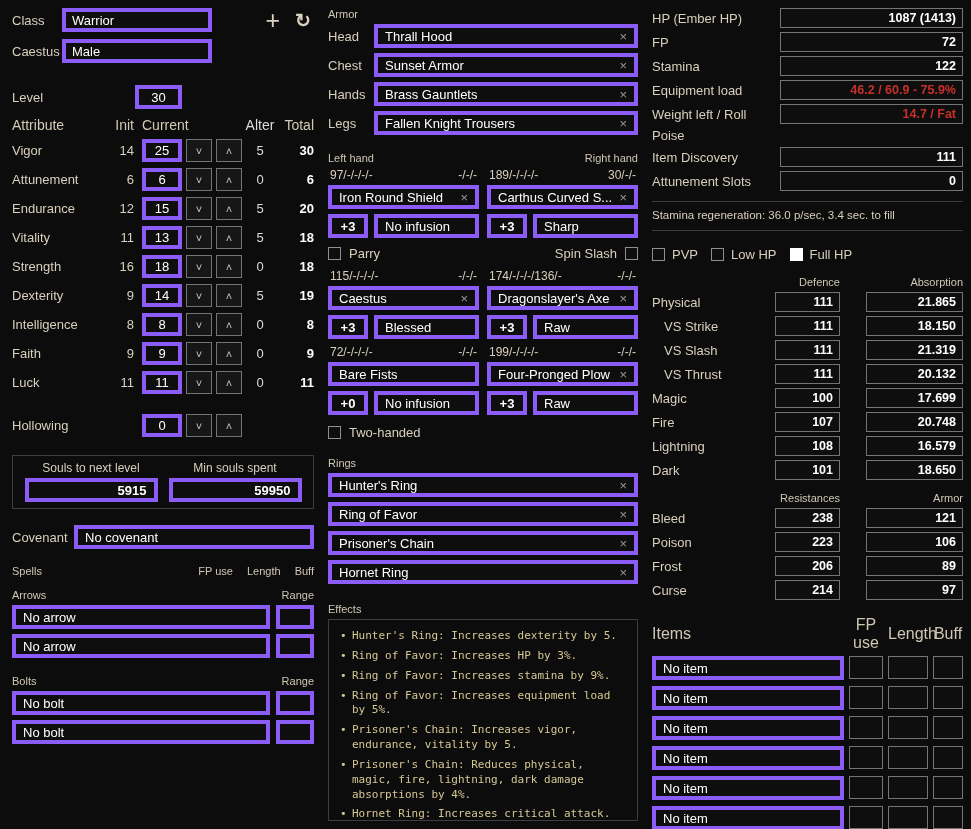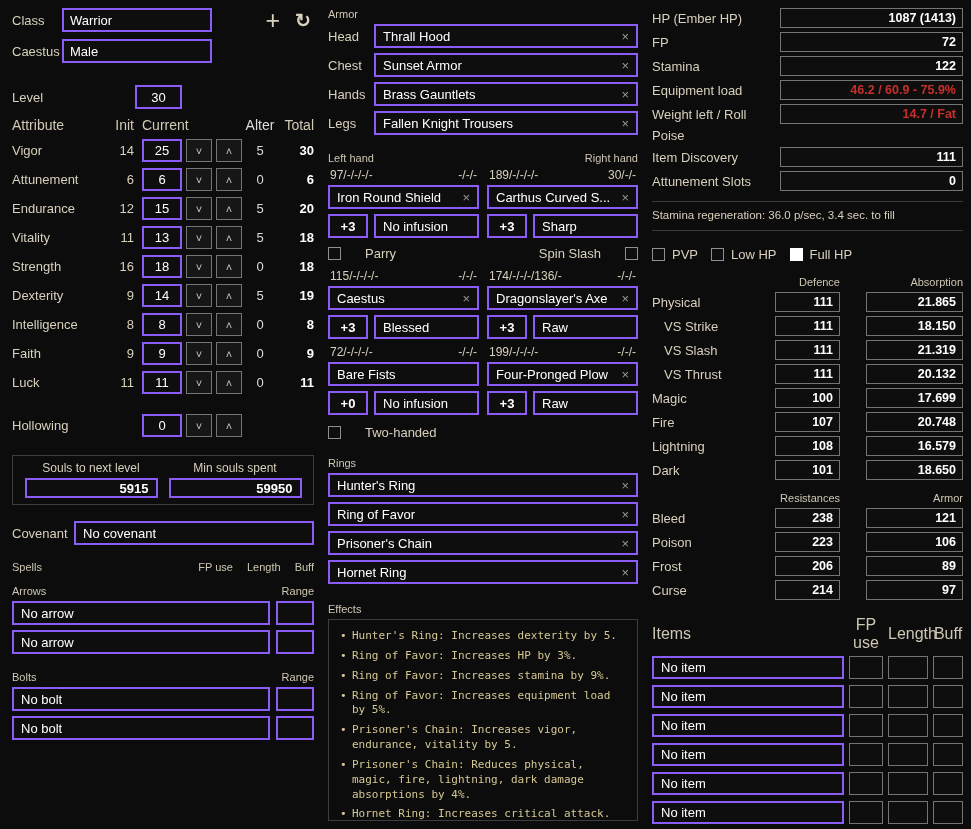--- a/index.html
+++ b/index.html
@@ -5,21 +5,21 @@
 *{box-sizing:border-box;margin:0;padding:0}
 html,body{width:971px;height:829px;overflow:hidden}
 body{background:#0c0c0c;font-family:"Liberation Sans",sans-serif;font-size:13px;color:#d9d0bd}
 .app{display:flex;gap:14px;padding:8px 8px 0 12px;height:100%}
 .col{display:flex;flex-direction:column}
 .left{width:302px;flex:none}
 .mid{width:310px;flex:none}
 .right{flex:1;min-width:0}
 .row{display:flex;align-items:center}
 .lbl{color:#d9d0bd}
-.inp,.field{background:#0e0e0e;border:2px solid #8b5cf6;color:#fff;height:24px}
+.inp,.field{background:#0e0e0e;border:4px solid #8b5cf6;color:#fff;height:24px}
 input.inp{font:inherit;font-size:13px;padding:0 6px;outline:none;color:#fff}
 .field{display:flex;align-items:center;padding:8px 7px;min-width:0}
 .ftext{flex:1;white-space:nowrap;overflow:hidden}
 .clear{color:#9a9a9a;margin-left:5px;font-size:13px;cursor:pointer}
 .num{text-align:center;font-weight:bold}
 .chev{width:26px;height:23px;flex:none;background:#161616;border:1px solid #747474;color:#c9c9c9;font-size:11px;display:flex;align-items:center;justify-content:center;cursor:pointer}
 .cb{width:13px;height:13px;flex:none;border:1px solid #8f8f8f;background:#0e0e0e;display:inline-block;cursor:pointer}
 .cb.checked{background:#fff;border-color:#fff}
 .sec-h{font-size:11px;color:#cfc7b3}
 .green{color:#3fa23f}
@@ -53,22 +53,22 @@
 
 .hrow{display:flex;gap:8px}
 .half{flex:1;min-width:0;display:flex;align-items:center;min-height:0}
 .arm-lbl{width:46px;flex:none}
 .stats-line{font-size:12px;margin-bottom:3px;color:#d9d0bd}
 .stats-line .half{justify-content:space-between;padding:0 2px}
 .lvl{width:40px;flex:none;justify-content:center;font-weight:bold}
 .half.inf{gap:6px}
 .skill-row{margin:3px 0 8px;min-height:15px}
 .skill-row .rt{justify-content:flex-end}
-.skill-row .half{gap:24px}
-.twoh-row{margin:5px 0 9px;gap:24px}
+.skill-row .half{gap:8px}
+.twoh-row{margin:5px 0 9px;gap:8px}
 .effects-box{flex:1;border:1px solid #3e3e3e;margin:4px 0 8px;padding:9px 10px;overflow:hidden;font-family:"DejaVu Sans Mono",monospace;font-size:11px;line-height:1.35;color:#d6c894}
 .effect-item{position:relative;padding-left:13px;margin-bottom:5px}
 .effect-item::before{content:"\2022";position:absolute;left:1px}
 
 .stat-row{display:flex;align-items:center;margin-bottom:4px}
 .stat-lbl{flex:1;min-width:0}
 .statbox{width:183px;flex:none;height:20px;border:1px solid #747474;background:#0e0e0e;display:flex;align-items:center;justify-content:flex-end;padding:0 6px;font-size:12.5px;font-weight:bold;color:#fff}
 .sep{border-top:1px solid #3a3a3a;margin:6px 0 5px}
 .regen{font-size:11.5px;margin:2px 0 3px}
 .tog-row{display:flex;align-items:center;margin:11px 0 14px}

